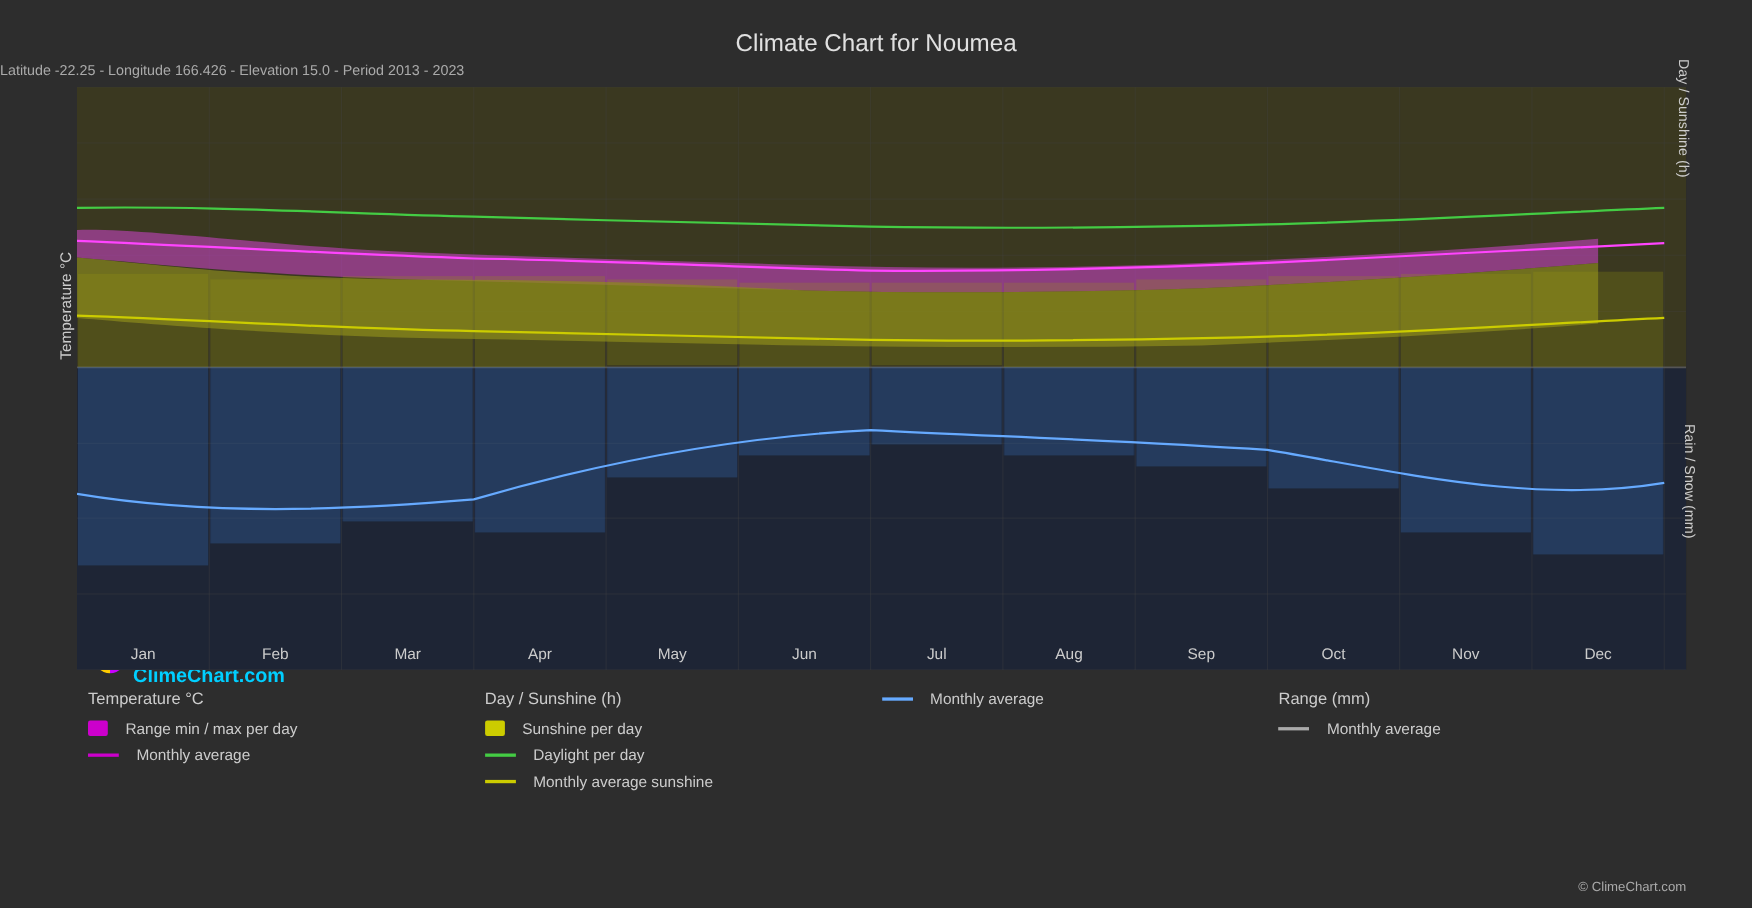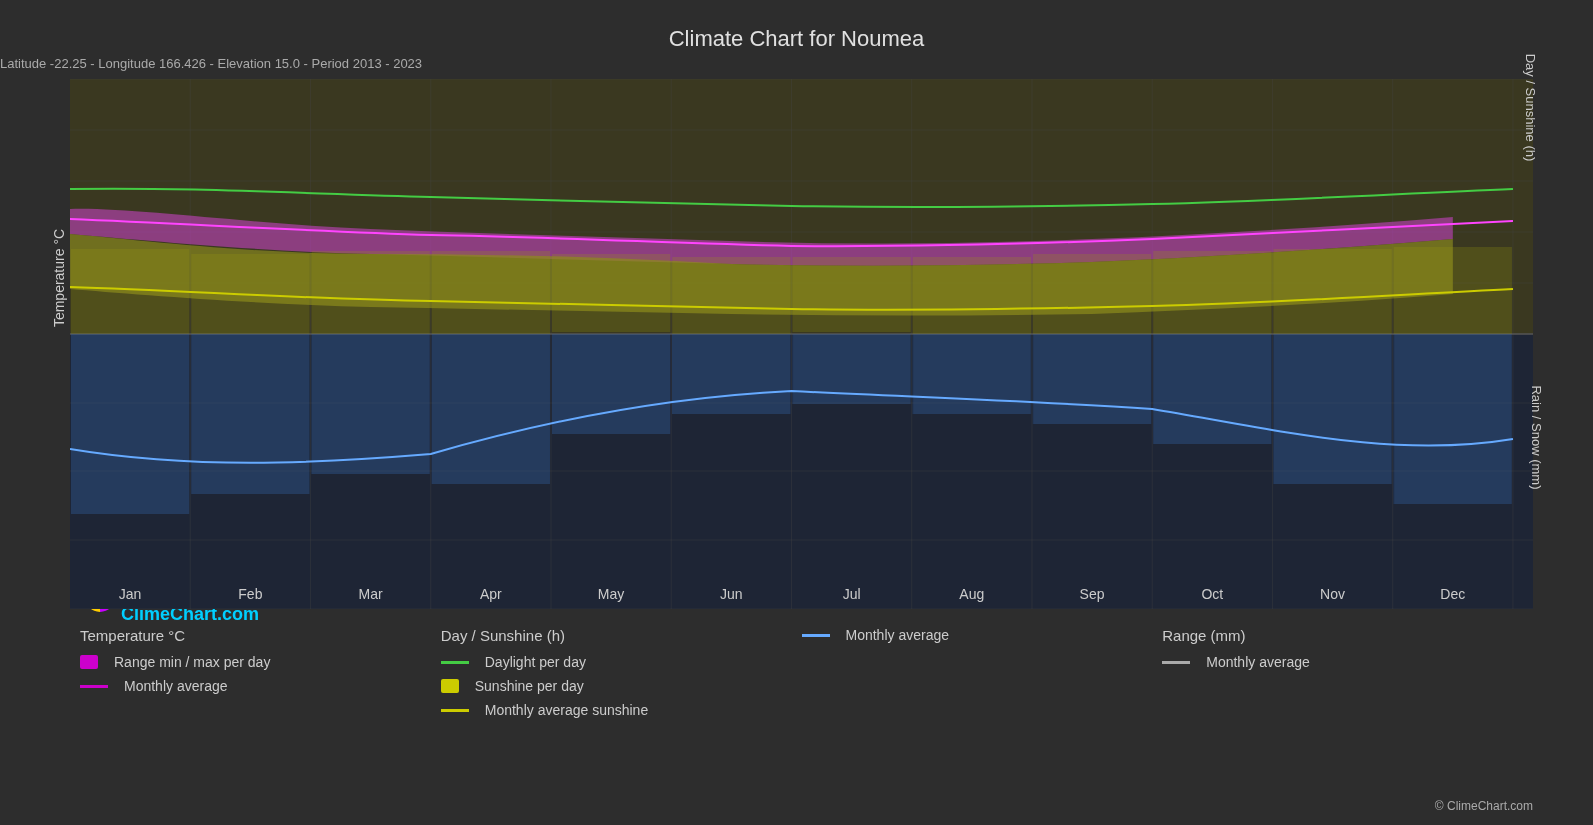--- a/index.html
+++ b/index.html
@@ -302,28 +302,28 @@
       </div>
       <div class="legend-item">
         <div class="legend-line" style="background:#cc00cc;"></div>
         <span>Monthly average</span>
       </div>
     </div>
 
     <div class="legend-col">
       <span class="legend-col-title">Day / Sunshine (h)</span>
       <div class="legend-item">
+        <div class="legend-swatch-rect" style="background:#cccc00;"></div>
+        <span>Sunshine per day</span>
+      </div>
+      <div class="legend-item">
         <div class="legend-line" style="background:#44cc44;"></div>
         <span>Daylight per day</span>
       </div>
       <div class="legend-item">
-        <div class="legend-swatch-rect" style="background:#cccc00;"></div>
-        <span>Sunshine per day</span>
-      </div>
-      <div class="legend-item">
         <div class="legend-line" style="background:#cccc00;"></div>
         <span>Monthly average sunshine</span>
       </div>
     </div>
 
     <div class="legend-col">
       <div class="legend-item">
         <div class="legend-line" style="background:#66aaff;"></div>
         <span>Monthly average</span>
       </div>

